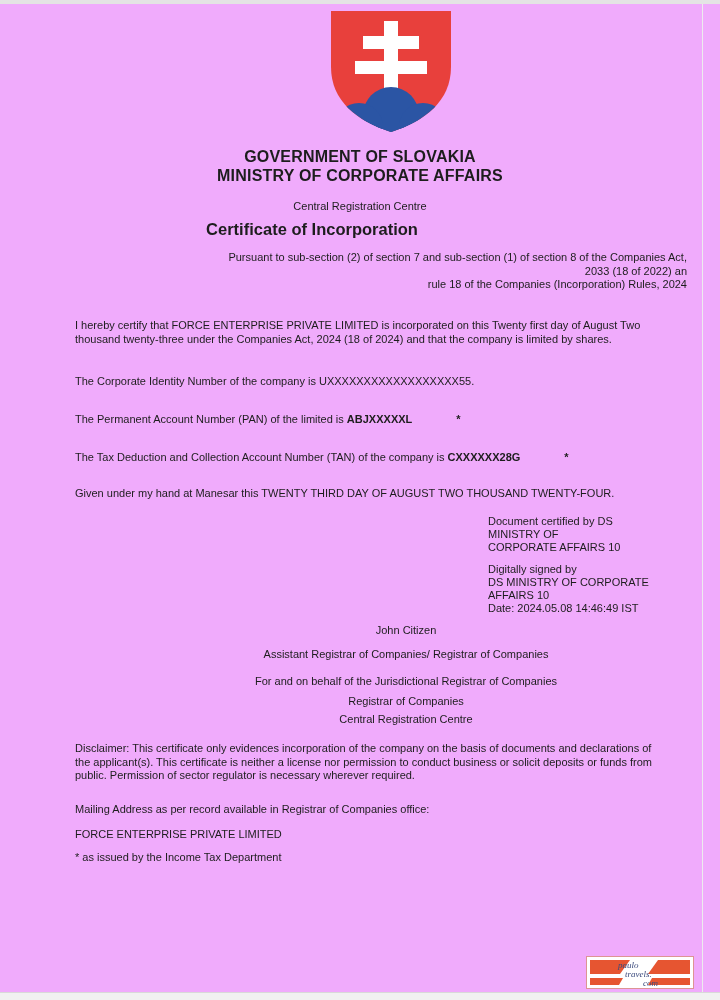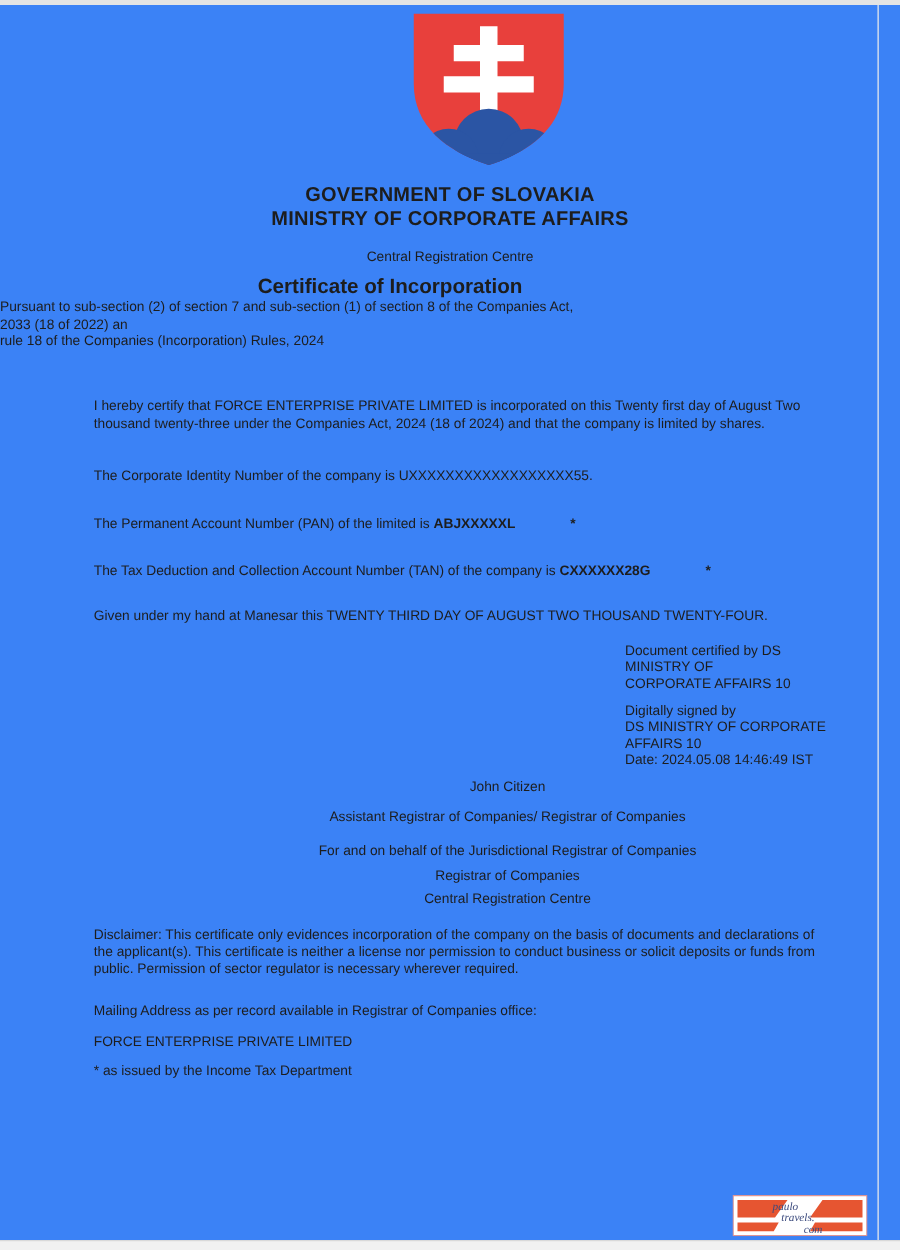--- a/index.html
+++ b/index.html
@@ -1,37 +1,37 @@
 <!DOCTYPE html>
 <html><head>
 <meta charset="utf-8">
 <style>
   html,body{margin:0;padding:0;background:#ffffff;}
   body{width:720px;height:1000px;}
   .page{
-    position:relative;width:720px;height:1000px;overflow:hidden;background:#3b82f6;
+    position:relative;width:720px;height:1000px;overflow:hidden;background:#f0abfc;
     font-family:"Liberation Sans",sans-serif;color:#1d1d1d;
   }
   .edge-top{position:absolute;top:0;left:0;width:720px;height:4px;background:#e4e4e4;}
   .edge-right{position:absolute;top:4px;left:702px;width:1px;height:988px;background:#ececec;}
   .edge-bottom{position:absolute;top:992px;left:0;width:720px;height:8px;background:#f1f1f1;border-top:1px solid #d9d9d9;box-sizing:border-box;}
   .emblem{position:absolute;left:329px;top:9px;}
   .gov-header{position:absolute;top:147px;left:0;width:720px;text-align:center;font-weight:bold;font-size:16px;line-height:19px;letter-spacing:.2px;}
   .centre-label{position:absolute;top:200px;left:0;width:720px;text-align:center;font-size:11px;}
   .cert-title{position:absolute;top:220px;left:0;width:624px;text-align:center;font-weight:bold;font-size:16.5px;}
-  .pursuant{position:absolute;top:240px;left:0;width:687px;text-align:left;font-size:11px;line-height:13.5px;}
+  .pursuant{position:absolute;top:251px;left:0;width:687px;text-align:right;font-size:11px;line-height:13.5px;}
   .para{position:absolute;left:75px;width:578px;margin:0;font-size:11px;line-height:13.5px;}
   .certify{top:319px;}
   .cin{top:375px;}
   .pan{top:413px;}
   .tan{top:451px;}
   .given{top:487px;}
   .bold{font-weight:bold;}
   .star{font-weight:bold;display:inline-block;margin-left:44px;}
-  .ds-block{position:absolute;left:500px;top:515px;width:205px;font-size:11px;line-height:13.2px;}
+  .ds-block{position:absolute;left:488px;top:515px;width:205px;font-size:11px;line-height:13.2px;}
   .ds-group-2{margin-top:8px;}
   .signatory{position:absolute;top:624px;right:64px;width:500px;text-align:center;font-size:11px;line-height:13px;}
   .sig-name{margin-bottom:11px;}
   .sig-role-1{margin-bottom:14px;}
   .sig-role-2{margin-bottom:7px;}
   .sig-role-3{margin-bottom:5px;}
   .disclaimer{top:742px;}
   .mailing{top:803px;}
   .company{top:828px;}
   .footnote{top:851px;}

